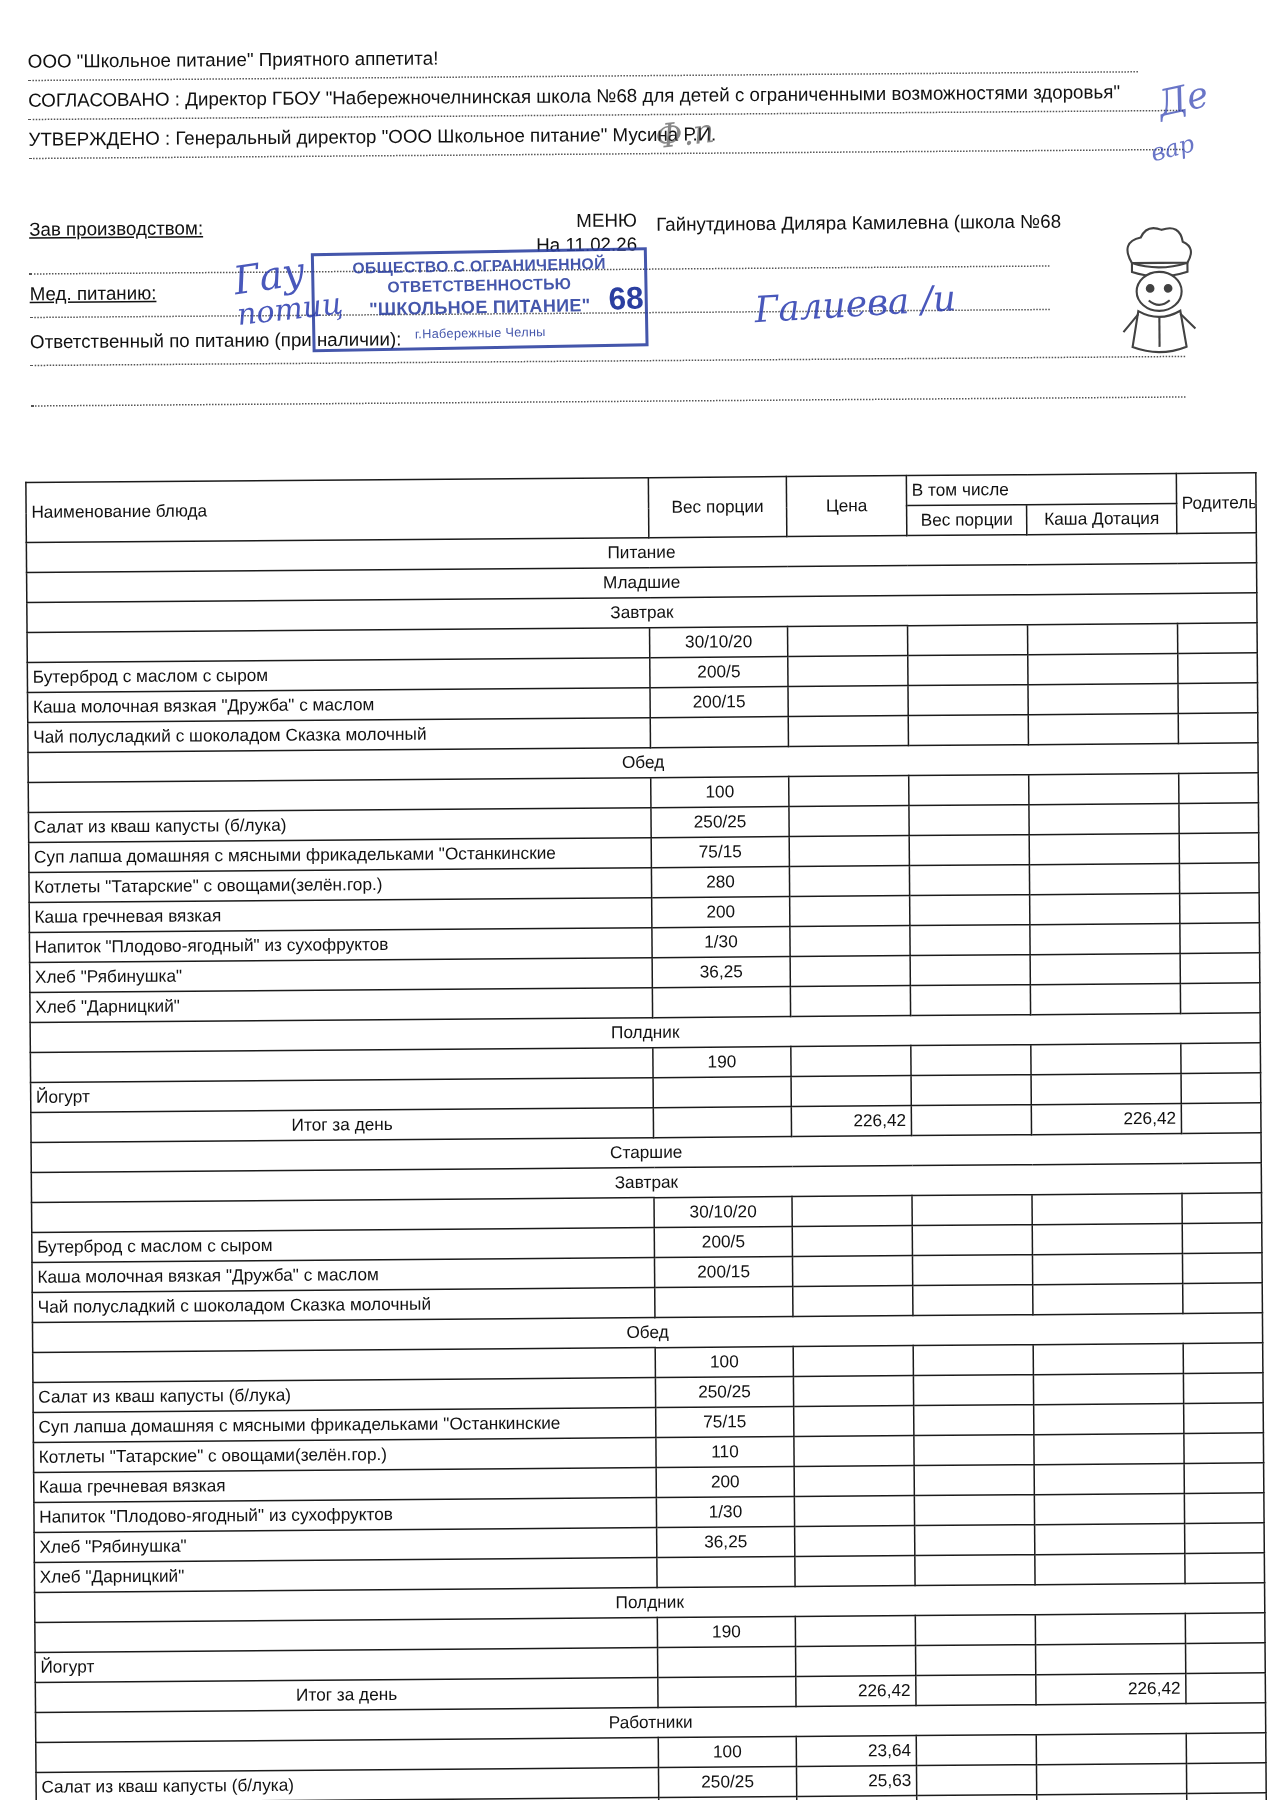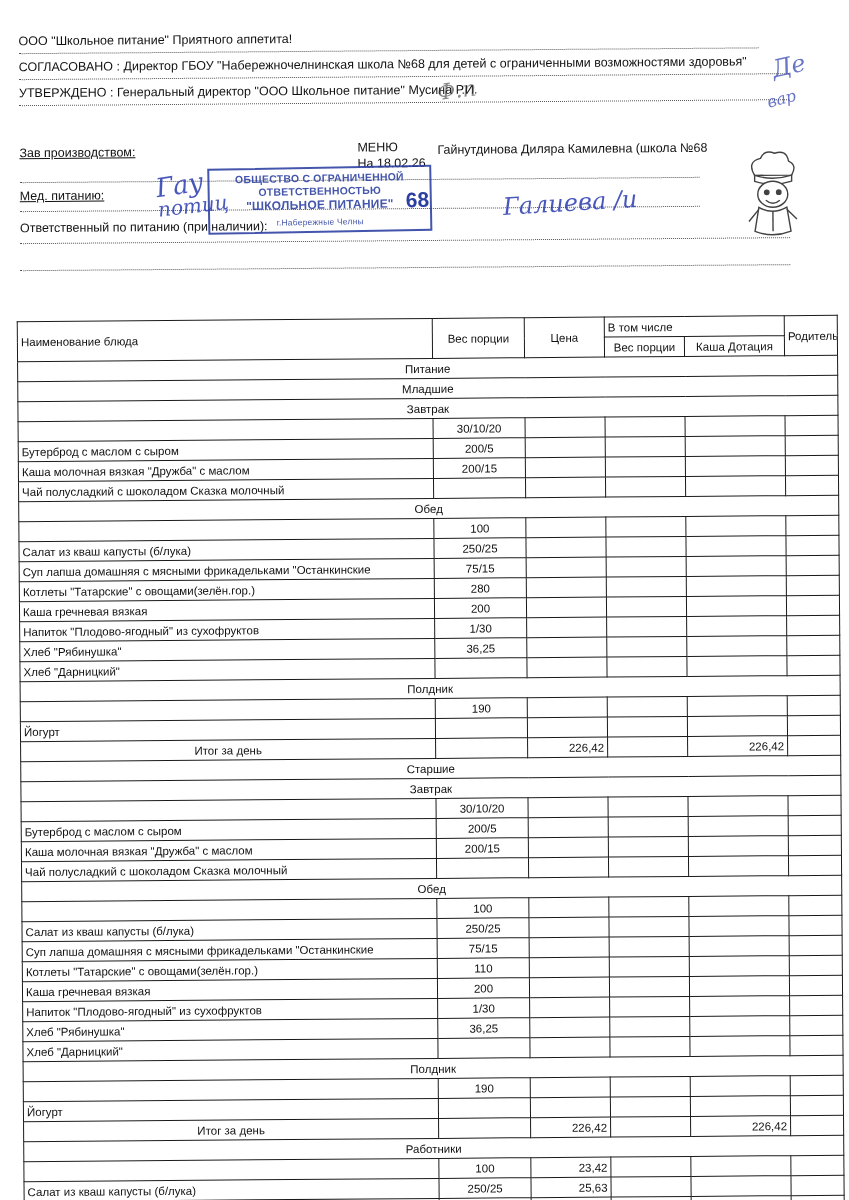--- a/index.html
+++ b/index.html
@@ -48,21 +48,21 @@
     width: 740px;
   }
   .dotrule.short { width: 680px; }
   .dotrule.long  { width: 770px; }
 
   .menu-title {
     position: absolute;
     left: 360px;
     top: 139px;
     font-size: 12.5px;
-    text-align: left;
+    text-align: right;
     line-height: 1.3;
   }
 
   .sig-row {
     position: relative;
     height: 27px;
   }
   .sig-label {
     display: inline-block;
     text-decoration: underline;
@@ -195,21 +195,21 @@
     </div>
     <div class="dotrule short"></div>
 
     <div class="hline" style="margin-top:8px;">Ответственный по питанию (при наличии):</div>
     <div class="dotrule long" style="margin-top:6px;"></div>
     <div class="dotrule long" style="margin-top:26px;"></div>
   </div>
 
   <div class="menu-title">
     <div>МЕНЮ</div>
-    <div>На 18.02.26</div>
+    <div>На 11.02.26</div>
   </div>
 
   <div class="stamp">
     <div class="s1">ОБЩЕСТВО С ОГРАНИЧЕННОЙ</div>
     <div class="s1">ОТВЕТСТВЕННОСТЬЮ</div>
     <div class="s2">"ШКОЛЬНОЕ ПИТАНИЕ"</div>
     <div class="s3">г.Набережные Челны</div>
   </div>
   <div class="stamp-num">68</div>
 
@@ -524,21 +524,21 @@
             <td class="center"></td>
             <td class="right">226,42</td>
             <td class="center"></td>
           </tr>
           <tr>
             <td colspan="6" class="center">Работники</td>
           </tr>
           <tr>
             <td class="dish"></td>
             <td class="center">100</td>
-            <td class="right">23,42</td>
+            <td class="right">23,64</td>
             <td class="center"></td>
             <td class="right"></td>
             <td class="center"></td>
           </tr>
           <tr>
             <td class="dish">Салат из кваш капусты (б/лука)</td>
             <td class="center">250/25</td>
             <td class="right">25,63</td>
             <td class="center"></td>
             <td class="right"></td>

